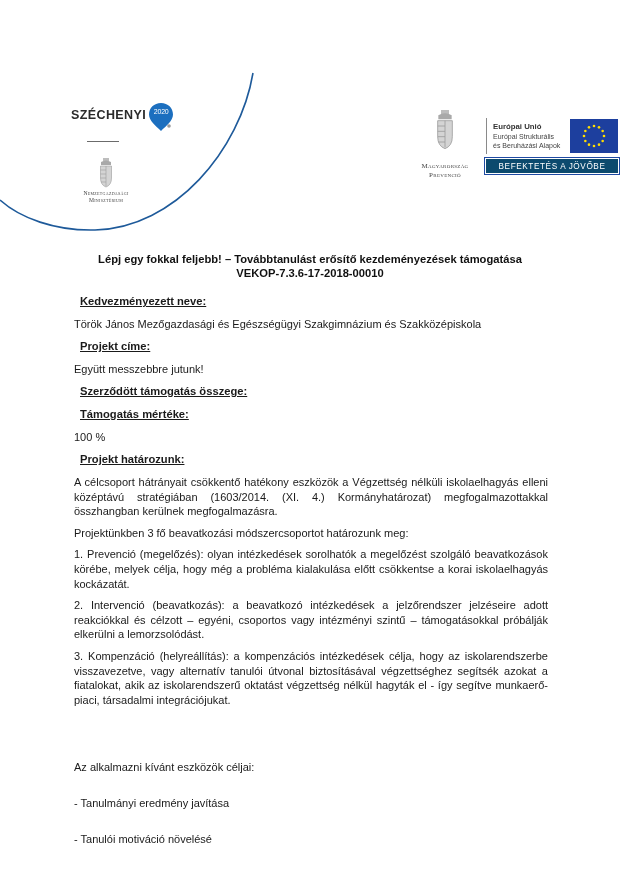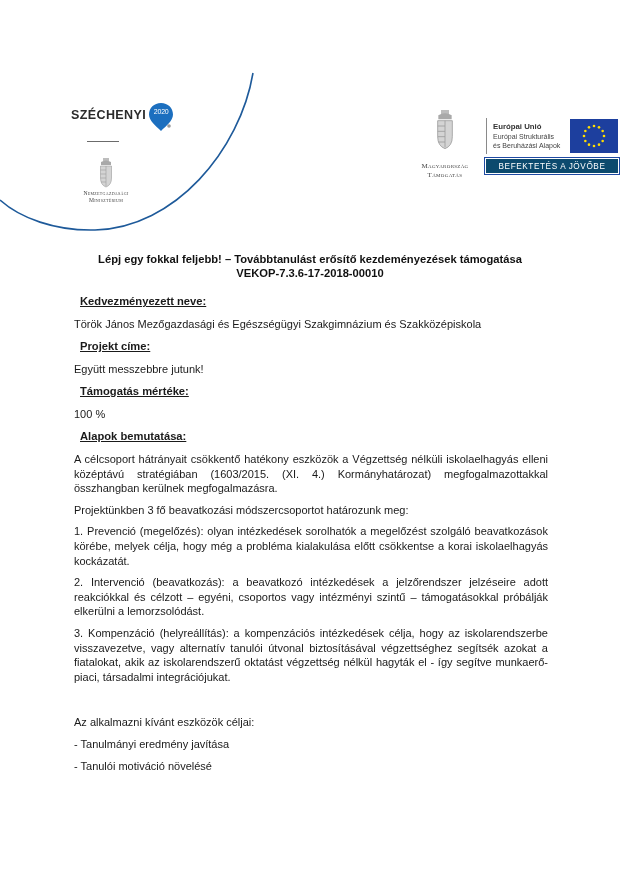--- a/index.html
+++ b/index.html
@@ -179,20 +179,21 @@
     .para {
       line-height: 14.6px;
       text-align: justify;
       margin-bottom: 7px;
     }
     .para.single { text-align: left; }
     .gap { height: 24px; }
     .list-item {
       line-height: 14px;
       margin-bottom: 8px;
+      margin-top: 22px;
     }
   </style>
 </head>
 <body>
 
 <div class="page">
 
   <svg class="arc" viewBox="0 0 620 240">
     <path d="M 253 73 C 240 150, 175 228, 95 230 C 55 231, 20 218, 0 200" fill="none" stroke="#1e5a9a" stroke-width="1.6"></path>
   </svg>
@@ -236,21 +237,21 @@
         <path d="M1.5 8 L12.5 8 L12.5 20 Q12.5 27 7 29 Q1.5 27 1.5 20 Z" fill="#d4d4d4" stroke="#9a9a9a" stroke-width="0.6"></path>
         <line x1="7" y1="8" x2="7" y2="28" stroke="#9a9a9a" stroke-width="0.6"></line>
         <line x1="1.5" y1="12" x2="7" y2="12" stroke="#9a9a9a" stroke-width="0.6"></line>
         <line x1="1.5" y1="16" x2="7" y2="16" stroke="#9a9a9a" stroke-width="0.6"></line>
         <line x1="1.5" y1="20" x2="7" y2="20" stroke="#9a9a9a" stroke-width="0.6"></line>
         <line x1="2" y1="24" x2="7" y2="24" stroke="#9a9a9a" stroke-width="0.6"></line>
       </svg>
     </div>
     <div class="government-name">
       <div>Magyarország</div>
-      <div>Támogatás</div>
+      <div>Prevenció</div>
     </div>
   </div>
 
   <div class="eu-block">
     <div class="eu-top">
       <div class="eu-text">
         <div class="eu-title">Európai Unió</div>
         <div class="eu-sub">Európai Strukturális</div>
         <div class="eu-sub">és Beruházási Alapok</div>
       </div>
@@ -279,27 +280,28 @@
     <div>VEKOP-7.3.6-17-2018-00010</div>
   </div>
 
   <div class="content">
     <div class="label">Kedvezményezett neve:</div>
     <div class="value">Török János Mezőgazdasági és Egészségügyi Szakgimnázium és Szakközépiskola</div>
 
     <div class="label">Projekt címe:</div>
     <div class="value">Együtt messzebbre jutunk!</div>
 
+    <div class="label">Szerződött támogatás összege:</div>
 
     <div class="label">Támogatás mértéke:</div>
     <div class="value">100 %</div>
 
-    <div class="label">Alapok bemutatása:</div>
-
-    <div class="para">A célcsoport hátrányait csökkentő hatékony eszközök a Végzettség nélküli iskolaelhagyás elleni középtávú stratégiában (1603/2015. (XI. 4.) Kormányhatározat) megfogalmazottakkal összhangban kerülnek megfogalmazásra.</div>
+    <div class="label">Projekt határozunk:</div>
+
+    <div class="para">A célcsoport hátrányait csökkentő hatékony eszközök a Végzettség nélküli iskolaelhagyás elleni középtávú stratégiában (1603/2014. (XI. 4.) Kormányhatározat) megfogalmazottakkal összhangban kerülnek megfogalmazásra.</div>
     <div class="para single">Projektünkben 3 fő beavatkozási módszercsoportot határozunk meg:</div>
     <div class="para">1. Prevenció (megelőzés): olyan intézkedések sorolhatók a megelőzést szolgáló beavatkozások körébe, melyek célja, hogy még a probléma kialakulása előtt csökkentse a korai iskolaelhagyás kockázatát.</div>
     <div class="para">2. Intervenció (beavatkozás): a beavatkozó intézkedések a jelzőrendszer jelzéseire adott reakciókkal és célzott – egyéni, csoportos vagy intézményi szintű – támogatásokkal próbálják elkerülni a lemorzsolódást.</div>
     <div class="para">3. Kompenzáció (helyreállítás): a kompenzációs intézkedések célja, hogy az iskolarendszerbe visszavezetve, vagy alternatív tanulói útvonal biztosításával végzettséghez segítsék azokat a fiatalokat, akik az iskolarendszerű oktatást végzettség nélkül hagyták el - így segítve munkaerő-piaci, társadalmi integrációjukat.</div>
 
     <div class="gap"></div>
 
     <div class="list-item">Az alkalmazni kívánt eszközök céljai:</div>
     <div class="list-item">- Tanulmányi eredmény javítása</div>
     <div class="list-item">- Tanulói motiváció növelésé</div>

